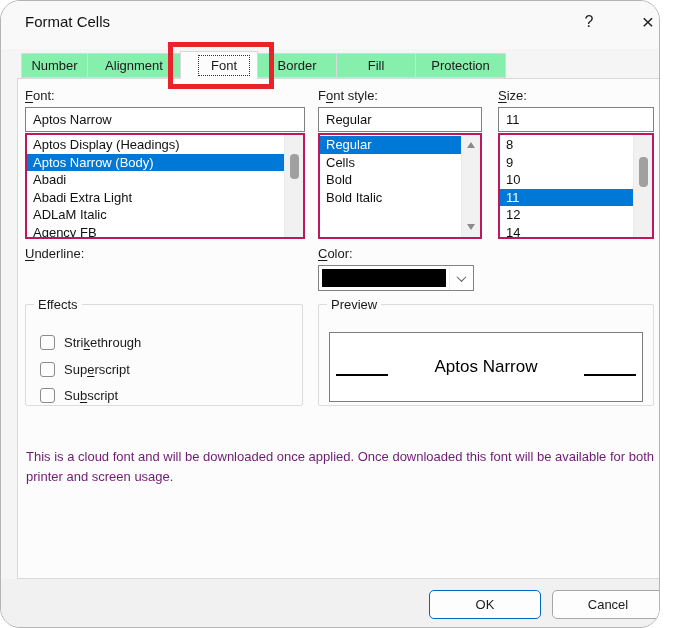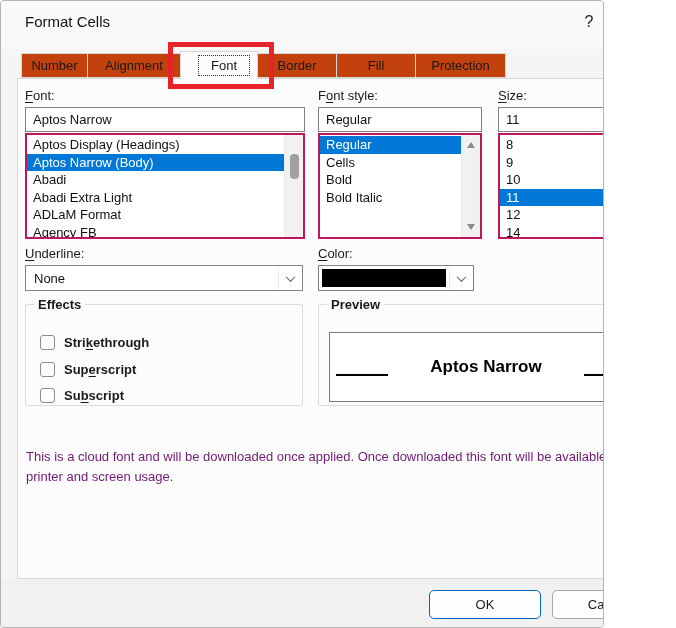--- a/index.html
+++ b/index.html
@@ -1,40 +1,40 @@
 <!DOCTYPE html>
 <html><head>
 <meta charset="utf-8">
 <style>
   * { box-sizing: border-box; margin: 0; padding: 0; }
   html,body { background:#ffffff; }
   body { font-family: "Liberation Sans", sans-serif; color:#1a1a1a; }
 
   .dialog {
     position: relative;
-    width: 604px; height: 628px;
+    width: 660px; height: 628px;
     background: #f5f5f5;
     border: 1px solid #b4b4b4;
-    border-radius: 4px;
+    border-radius: 20px;
     overflow: hidden;
     font-size: 13px;
   }
 
   
   .titlebar { position:absolute; left:0; top:0; width:100%; height:48px; background:#f9f9f9; }
   .title { position:absolute; left:24px; top:12px; font-size:15px; color:#111; }
   .tb-btn { position:absolute; top:4px; width:38px; height:34px; display:flex; align-items:center; justify-content:center;
             color:#222; cursor:default; border-radius:5px; }
   .tb-help { left:569px; font-size:16px; }
   .tb-close { left:628px; font-size:21px; font-weight:300; }
 
   
   .tabstrip { position:absolute; left:20px; top:52px; height:26px; display:flex; z-index:2; }
   .tab {
-    height:25px; border:1px solid #d9d9d9; background:#c2410c;
+    height:25px; border:1px solid #d9d9d9; background:#86efac;
     display:flex; align-items:center; justify-content:center;
     padding:0 4px; margin-right:-1px; color:#1a1a1a;
   }
   .tab:nth-child(1){ width:67px; }
   .tab:nth-child(2){ width:94px; }
   .tab:nth-child(3){ width:78px; }
   .tab:nth-child(4){ width:80px; }
   .tab:nth-child(5){ width:80px; }
   .tab:nth-child(6){ width:91px; }
   .tab.active {
@@ -79,21 +79,21 @@
   .dd-text { padding-left:8px; flex:1; }
   .dd-chev {
     width:24px; height:100%; display:flex; align-items:center; justify-content:center;
     border-left:1px solid #ededed;
   }
   .chev { width:7px; height:7px; border-right:1.4px solid #5a5a5a; border-bottom:1.4px solid #5a5a5a;
           transform:rotate(45deg) translate(-1px,-1px); }
   .swatch { position:absolute; left:3px; top:3px; bottom:3px; right:27px; background:#000; }
 
   fieldset.group {
-    position:absolute; border:1px solid #dcdcdc; border-radius:2px; background:transparent;font-weight:bold;
+    position:absolute; border:1px solid #dcdcdc; border-radius:2px; background:transparent;
   }
   fieldset.group legend { margin-left:8px; padding:0 4px; font-size:13px; color:#1a1a1a; }
 
   .check-row { position:absolute; left:14px; height:16px; display:flex; align-items:center; }
   .checkbox { width:15px; height:15px; border:1px solid #8b8b8b; border-radius:3px; background:#fdfdfd; }
   .check-label { margin-left:9px; }
 
   .preview-box {
     position:absolute; left:10px; top:20px; width:314px; height:70px;
     background:#ffffff; border:1px solid #7c7c7c;
@@ -166,21 +166,21 @@
   <div class="lbl" style="left:24px; top:87px;"><span></span><span class="mn">F</span><span>ont:</span></div>
   <div class="textbox" style="left:24px; top:106px; width:280px;">
     <span>Aptos Narrow</span>
   </div>
   <div class="listbox" style="left:24px; top:132px; width:280px;">
     <div class="rows">
       <div class="list-item">Aptos Display (Headings)</div>
       <div class="list-item selected">Aptos Narrow (Body)</div>
       <div class="list-item">Abadi</div>
       <div class="list-item">Abadi Extra Light</div>
-      <div class="list-item">ADLaM Format</div>
+      <div class="list-item">ADLaM Italic</div>
       <div class="list-item">Agency FB</div>
     </div>
     <div class="scrollbar">
       <div class="scroll-thumb" style="top:19px; height:25px;"></div>
     </div>
   </div>
 
   <div class="lbl" style="left:317px; top:87px;"><span>F</span><span class="mn">o</span><span>nt style:</span></div>
   <div class="textbox" style="left:317px; top:106px; width:164px;">
     <span>Regular</span>
@@ -214,26 +214,20 @@
       <div class="list-item selected">11</div>
       <div class="list-item">12</div>
       <div class="list-item">14</div>
     </div>
     <div class="scrollbar">
       <div class="scroll-thumb" style="top:22px; height:30px;"></div>
     </div>
   </div>
 
   <div class="lbl" style="left:24px; top:245px;"><span></span><span class="mn">U</span><span>nderline:</span></div>
-  <div class="dropdown" style="left:24px; top:264px; width:278px;">
-    <span class="dd-text">None</span>
-    <span class="dd-chev">
-        <span class="chev"></span>
-      </span>
-  </div>
 
   <div class="lbl" style="left:317px; top:245px;"><span></span><span class="mn">C</span><span>olor:</span></div>
   <div class="dropdown" style="left:317px; top:264px; width:156px;">
     <span class="swatch"></span>
     <span class="dd-chev" style="position:absolute; right:0;">
         <span class="chev"></span>
       </span>
   </div>
 
   <fieldset class="group" style="left:24px; top:296px; width:278px; height:109px;">

